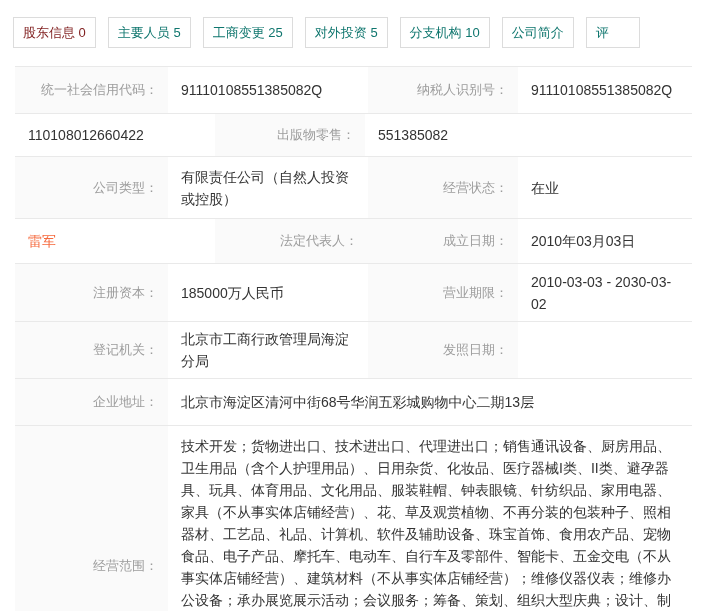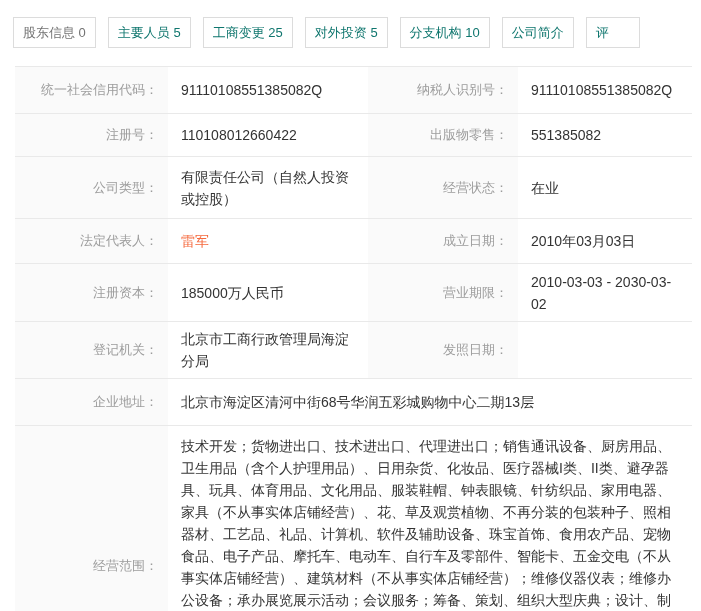--- a/index.html
+++ b/index.html
@@ -19,21 +19,21 @@
     flex: 0 0 auto;
     border: 1px solid #dcdcdc;
     background: #fff;
     color: #0f766e;
     font-size: 13px;
     line-height: 13px;
     padding: 8px 9px;
     cursor: pointer;
   }
   .tab.active { color: #e4433b; border-color: #f0aba4; }
-  .tab.muted  { color: #737373; }
+  .tab.muted  { color: #7f1d1d; }
   .tab.clipped { padding-right: 30px; }
   
   .biz-table {
     margin: 18px 9px 0 15px;
     border-top: 1px solid #e9e9e9;
     font-size: 14px;
   }
   .row { display: flex; align-items: stretch; border-bottom: 1px solid #e9e9e9; }
   .cell { display: flex; align-items: center; line-height: 22px; }
   .cell.label {
@@ -75,38 +75,37 @@
 <div class="biz-table">
 
   <div class="row h47">
     <div class="cell label w-label1">统一社会信用代码：</div>
     <div class="cell value w-value1">91110108551385082Q</div>
     <div class="cell label w-label2">纳税人识别号：</div>
     <div class="cell value w-value2">91110108551385082Q</div>
   </div>
 
   <div class="row h43">
-    <div class="cell label w-label1">注册号：</div>
     <div class="cell value w-value1">110108012660422</div>
     <div class="cell label w-label2">出版物零售：</div>
     <div class="cell value w-value2">551385082</div>
   </div>
 
   <div class="row h62">
     <div class="cell label w-label1">公司类型：</div>
     <div class="cell value w-value1">有限责任公司（自然人投资或控股）</div>
     <div class="cell label w-label2">经营状态：</div>
     <div class="cell value w-value2">在业</div>
   </div>
 
   <div class="row h45">
-    <div class="cell label w-label1">法定代表人：</div>
     <div class="cell value w-value1">
       <span class="link">雷军</span>
     </div>
+    <div class="cell label w-label1">法定代表人：</div>
     <div class="cell label w-label2">成立日期：</div>
     <div class="cell value w-value2">2010年03月03日</div>
   </div>
 
   <div class="row h58">
     <div class="cell label w-label1">注册资本：</div>
     <div class="cell value w-value1">185000万人民币</div>
     <div class="cell label w-label2">营业期限：</div>
     <div class="cell value w-value2">2010-03-03 - 2030-03-02</div>
   </div>

